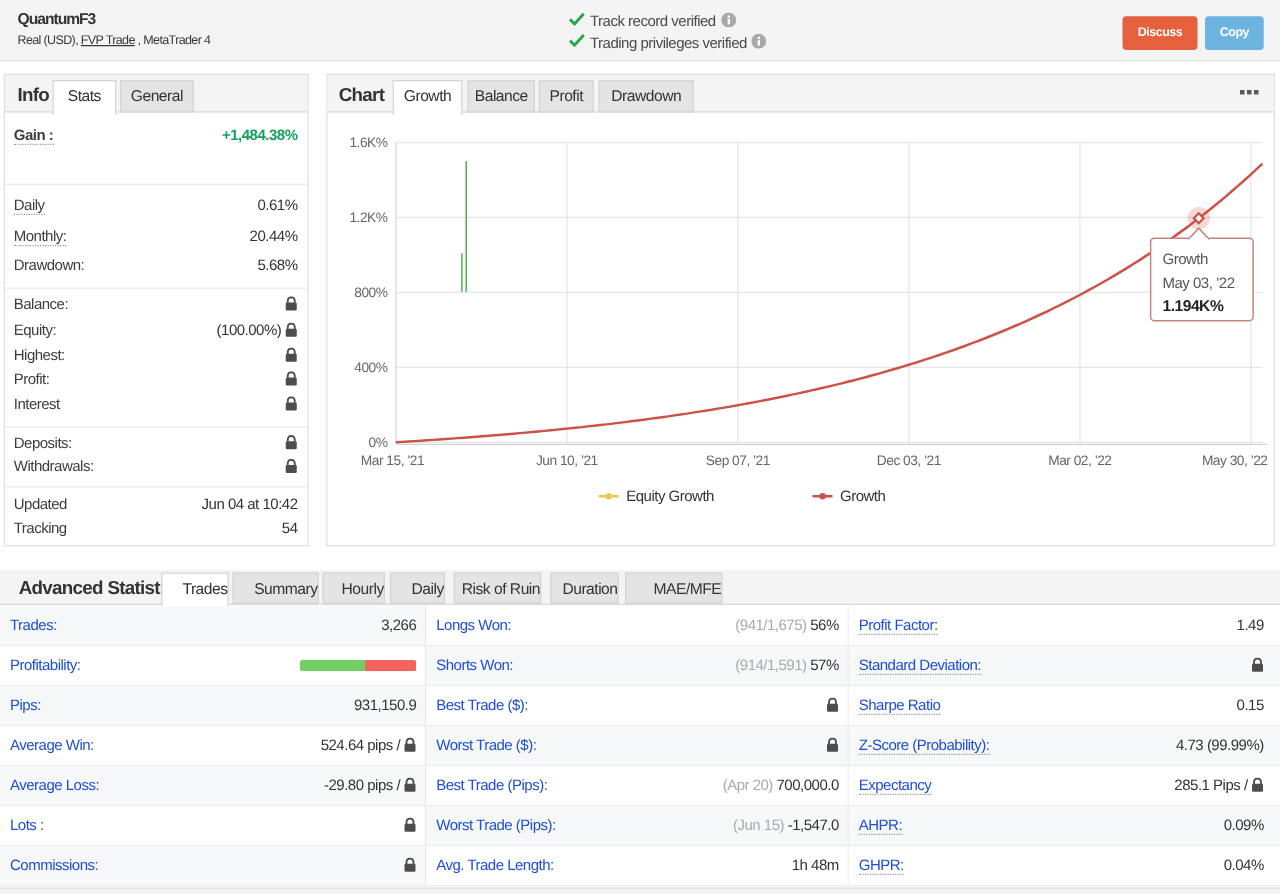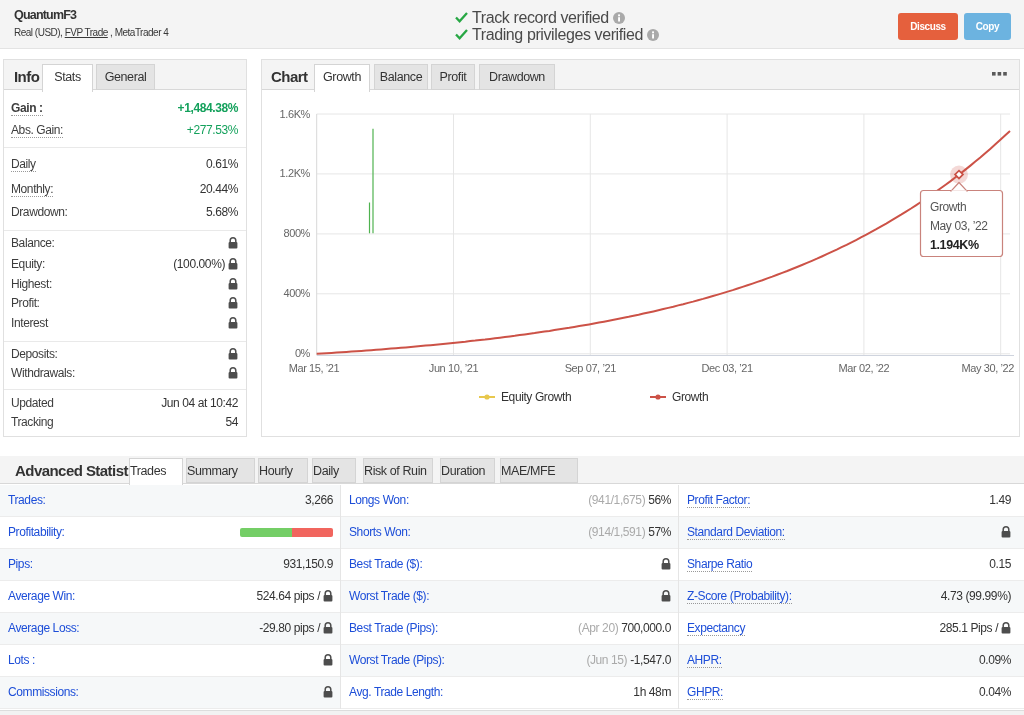--- a/index.html
+++ b/index.html
@@ -1,20 +1,20 @@
 <!DOCTYPE html>
 <html><head><meta charset="utf-8"><style>
 *{margin:0;padding:0;box-sizing:border-box}
 body{width:1024px;height:715px;position:relative;background:#fff;font-family:"Liberation Sans",sans-serif;font-size:12px;letter-spacing:-0.4px;color:#333;overflow:hidden}
 .topbar{position:absolute;left:0;top:0;width:1024px;height:49px;background:#f4f4f4;border-bottom:1px solid #e3e3e3}
 .acct{position:absolute;left:14px;top:8px}
 .acct .nm{font-weight:bold;font-size:12.5px;letter-spacing:-0.8px;color:#333}
 .acct .sub{font-size:10px;letter-spacing:-0.5px;color:#383838;margin-top:5px}
 .acct a{color:#383838;text-decoration:underline}
-.verify{position:absolute;left:455px;top:9px;font-size:16px;color:#4a4a4a;line-height:17px}
+.verify{position:absolute;left:455px;top:9px;font-size:12px;color:#4a4a4a;line-height:17px}
 .btn{position:absolute;top:13px;height:27px;border-radius:3px;color:#fff;font-weight:bold;font-size:10px;text-align:center;line-height:27px}
 .btn.discuss{left:898px;width:60px;background:#e5603d}
 .btn.copy{left:964px;width:47px;background:#6cb3e0}
 .panel{position:absolute;background:#fff;border:1px solid #e0e0e0}
 .tabbar{position:absolute;left:0;top:0;right:0;height:30px;background:#f4f4f4;border-bottom:1px solid #d8d8d8}
 .tablabel{position:absolute;font-weight:bold;font-size:15px;color:#333;top:8px;letter-spacing:-0.55px}
 .tab{position:absolute;top:4px;height:26px;line-height:25px;text-align:center;font-size:12.5px;color:#333;background:#e4e4e4;border:1px solid #d4d4d4}
 .tab.on{background:#fff;height:28px;border-bottom:0}
 .leftpanel{left:3px;top:59px;width:244px;height:378px}
 .lrow{position:absolute;left:7px;right:8px;height:16px;line-height:16px}
@@ -25,21 +25,21 @@
 .green{color:#14a15c}
 .ldiv{position:absolute;left:0;right:0;height:1px;background:#e9e9e9}
 .lk{vertical-align:-2px}
 .chartpanel{left:261px;top:59px;width:759px;height:378px}
 .chartsvg{position:absolute;left:-1px;top:29px}
 .ax{font-size:11px;letter-spacing:-0.4px;fill:#666;font-family:"Liberation Sans",sans-serif}
 .leg{font-size:12px;letter-spacing:-0.4px;fill:#333;font-family:"Liberation Sans",sans-serif}
 .tt{font-size:12px;letter-spacing:-0.4px;fill:#555;font-family:"Liberation Sans",sans-serif}
 .ttb{font-size:12.5px;letter-spacing:-0.4px;fill:#222;font-weight:bold;font-family:"Liberation Sans",sans-serif}
 .btabbar{position:absolute;left:0;top:456px;width:1024px;height:28px;background:#f4f4f4;border-bottom:1px solid #d8d8d8}
-.btab{position:absolute;top:2px;height:25px;line-height:24px;text-align:left;font-size:12.5px;color:#333;background:#e4e4e4;border:1px solid #d4d4d4}
+.btab{position:absolute;top:2px;height:25px;line-height:24px;text-align:right;font-size:12.5px;color:#333;background:#e4e4e4;border:1px solid #d4d4d4}
 .btab.on{background:#fff;height:27px;border-bottom:0}
 .stable{position:absolute;top:485px;left:0;width:1024px}
 .scol{position:absolute;top:0}
 .trow{height:32px;line-height:31px;border-bottom:1px solid #ececec;background:#fff;position:relative}
 .trow.g{background:#f6f8f9}
 .tlab{position:absolute;left:8px;color:#1d4ed8}
 .tval{position:absolute;right:7px;color:#333}
 .gy{color:#aaa}
 .c3 .tval{right:13px}
 .pbar{display:inline-block;width:93px;height:9px;vertical-align:-1px;border-radius:2px;overflow:hidden}
@@ -75,24 +75,20 @@
 
 <div class="panel leftpanel">
   <div class="tabbar">
     <div class="tablabel" style="left:10px">Info</div>
     <div class="tab on" style="left:38px;width:51px">Stats</div>
     <div class="tab" style="left:92px;width:59px">General</div>
   </div>
   <div class="lrow" style="top:40px">
       <span class="llab b"><span class="du">Gain :</span></span>
       <span class="lval green b">+1,484.38%</span>
-    </div>
-    <div class="lrow" style="top:62px">
-      <span class="llab "><span class="du">Abs. Gain:</span></span>
-      <span class="lval green">+277.53%</span>
     </div>
     <div class="ldiv" style="top:87px"></div>
     <div class="lrow" style="top:96px">
       <span class="llab "><span class="du">Daily</span></span>
       <span class="lval ">0.61%</span>
     </div>
     <div class="lrow" style="top:121px">
       <span class="llab "><span class="du">Monthly:</span></span>
       <span class="lval ">20.44%</span>
     </div>

